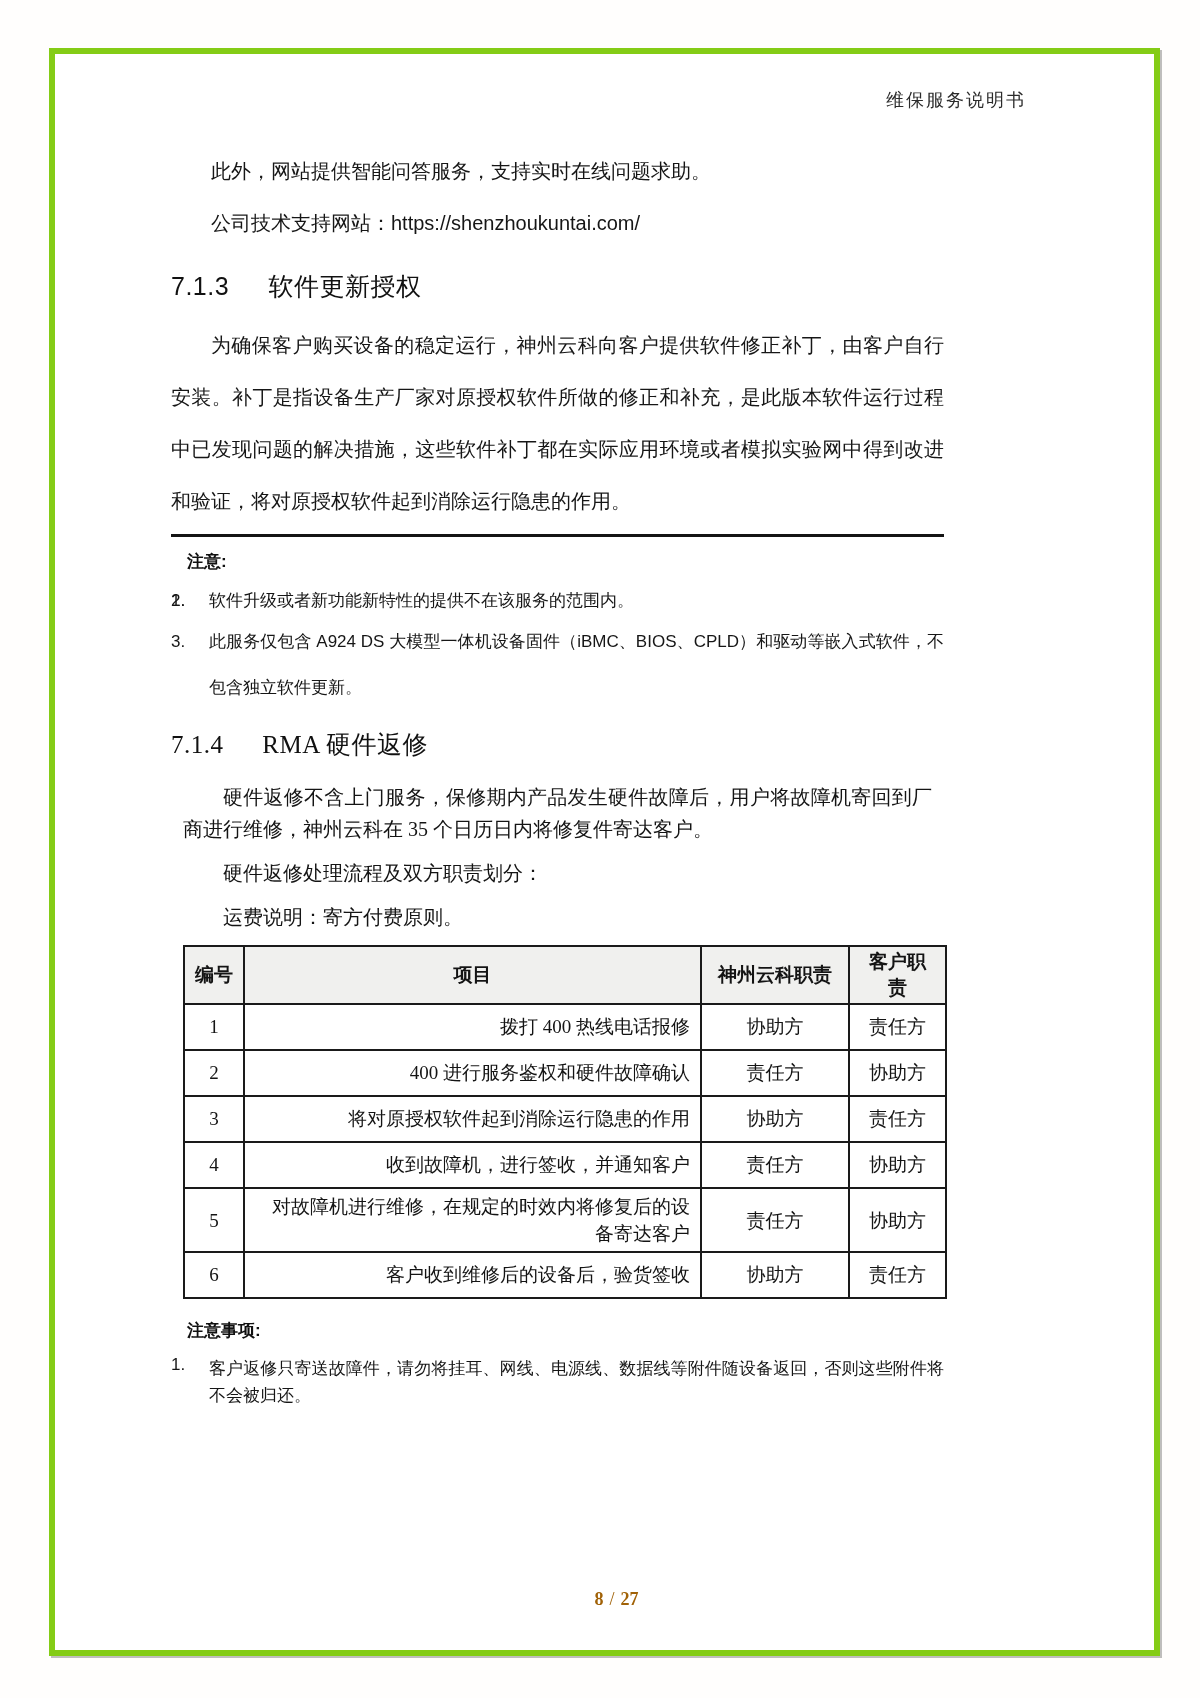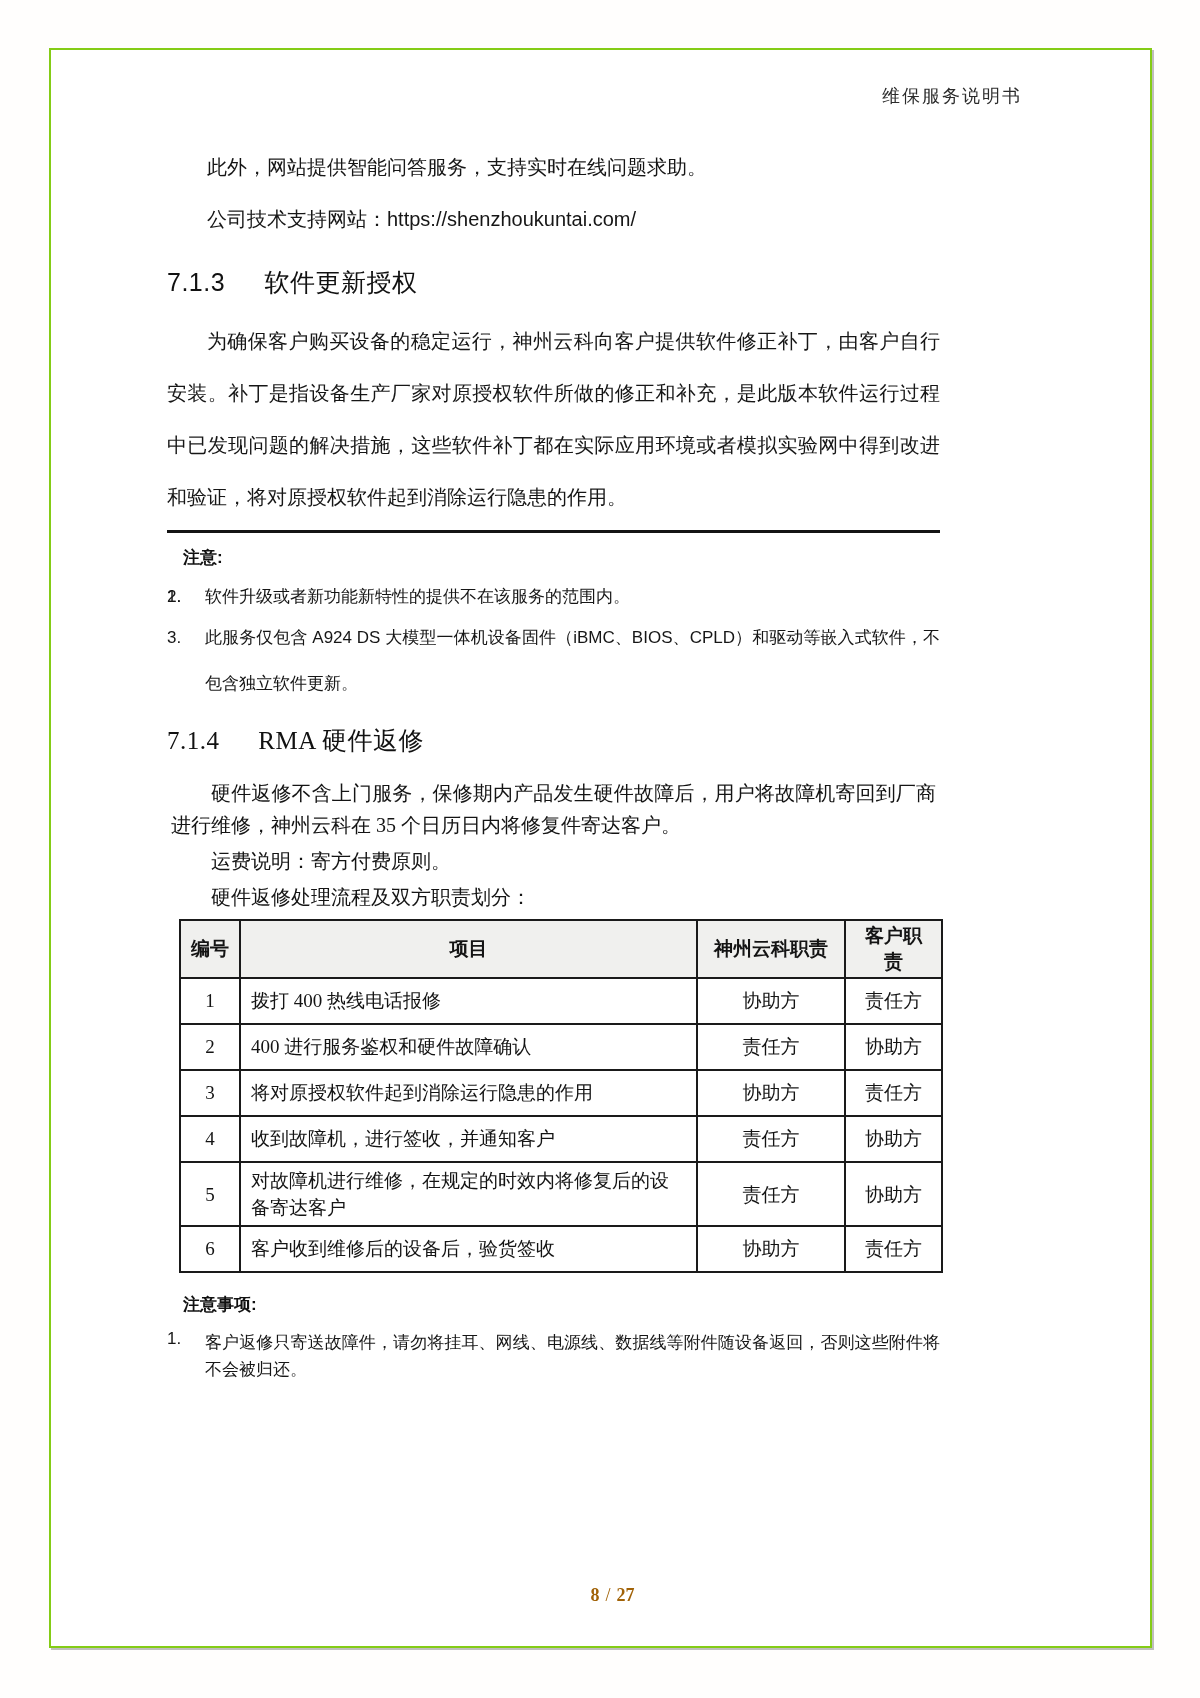--- a/index.html
+++ b/index.html
@@ -15,21 +15,21 @@
     overflow: hidden;
     font-family: "Liberation Sans", sans-serif;
     color: #1a1a1a;
   }
   .border-box {
     position: absolute;
     left: 49px;
     top: 48px;
     width: 1099px;
     height: 1596px;
-    border: 2px solid #84cc16;
+    border: 6px solid #84cc16;
     background: #ffffff;
     box-shadow: 2px 2px 0 rgba(0,0,0,0.25);
   }
   .doc-header {
     position: absolute;
     top: 34px;
     right: 128px;
     font-family: "Liberation Serif", "DejaVu Serif", serif;
     font-size: 18px;
     letter-spacing: 2px;
@@ -93,21 +93,21 @@
     text-align: justify;
     color: #161616;
   }
   .note-item .note-num { position: absolute; left: 0; top: 0; }
   .note-item-tall { line-height: 46px; }
   .serif-block {
     font-family: "Liberation Serif", "DejaVu Serif", serif;
     color: #141414;
   }
   .para-serif {
-    margin: 4px;
+    margin: 12px;
     font-size: 20px;
     line-height: 32px;
     text-align: justify;
     text-indent: 2em;
   }
   .p-714-1 { margin-top: 19px; }
   .rma-table {
     margin: 6px 0 0 12px;
     border-collapse: collapse;
     table-layout: fixed;
@@ -126,21 +126,21 @@
     font-weight: 700;
     height: 42px;
     text-align: center;
   }
   .rma-table td { height: 40px; }
   .rma-table .col-num   { width: 60px; }
   .rma-table .col-item  { width: 457px; }
   .rma-table .col-vend  { width: 148px; }
   .rma-table .col-cust  { width: 97px; }
   .cell-center { text-align: center; }
-  .cell-left { text-align: left; }
+  .cell-left { text-align: right; }
   .row-tall td { height: 58px; line-height: 27px; }
   .notes2-label { margin-top: 20px; }
   .note-item-27 { line-height: 27px; padding-top: 4px; }
   .doc-footer {
     position: absolute;
     bottom: 40px;
     left: 12px;
     width: 100%;
     text-align: center;
     font-family: "Liberation Serif", "DejaVu Serif", serif;
@@ -188,22 +188,22 @@
         </li>
       </ol>
 
       <h2 class="section-heading h-714">
         <span class="sec-num">7.1.4</span>
         <span class="sec-title">RMA 硬件返修</span>
       </h2>
 
       <div class="serif-block">
         <p class="para-serif p-714-1">硬件返修不含上门服务，保修期内产品发生硬件故障后，用户将故障机寄回到厂商进行维修，神州云科在 35 个日历日内将修复件寄达客户。</p>
+        <p class="para-serif">硬件返修处理流程及双方职责划分：</p>
         <p class="para-serif">运费说明：寄方付费原则。</p>
-        <p class="para-serif">硬件返修处理流程及双方职责划分：</p>
       </div>
 
       <table class="rma-table">
         <colgroup>
           <col class="col-num">
             <col class="col-item">
             <col class="col-vend">
             <col class="col-cust">
         </colgroup>
         <thead>

